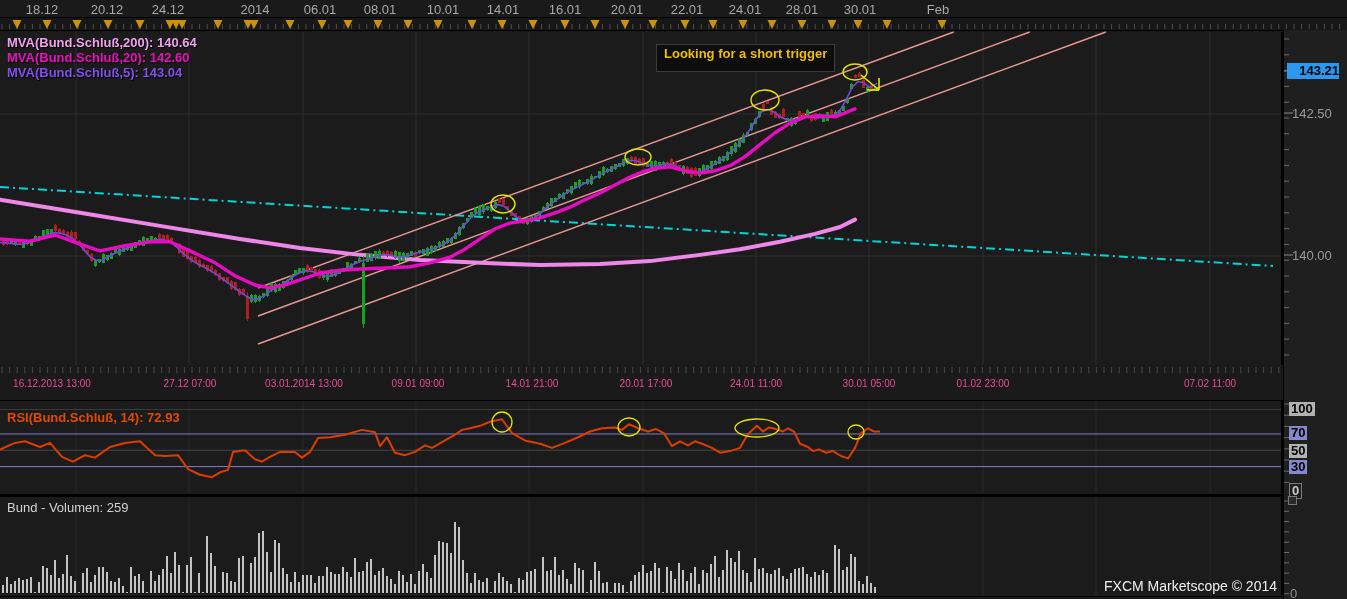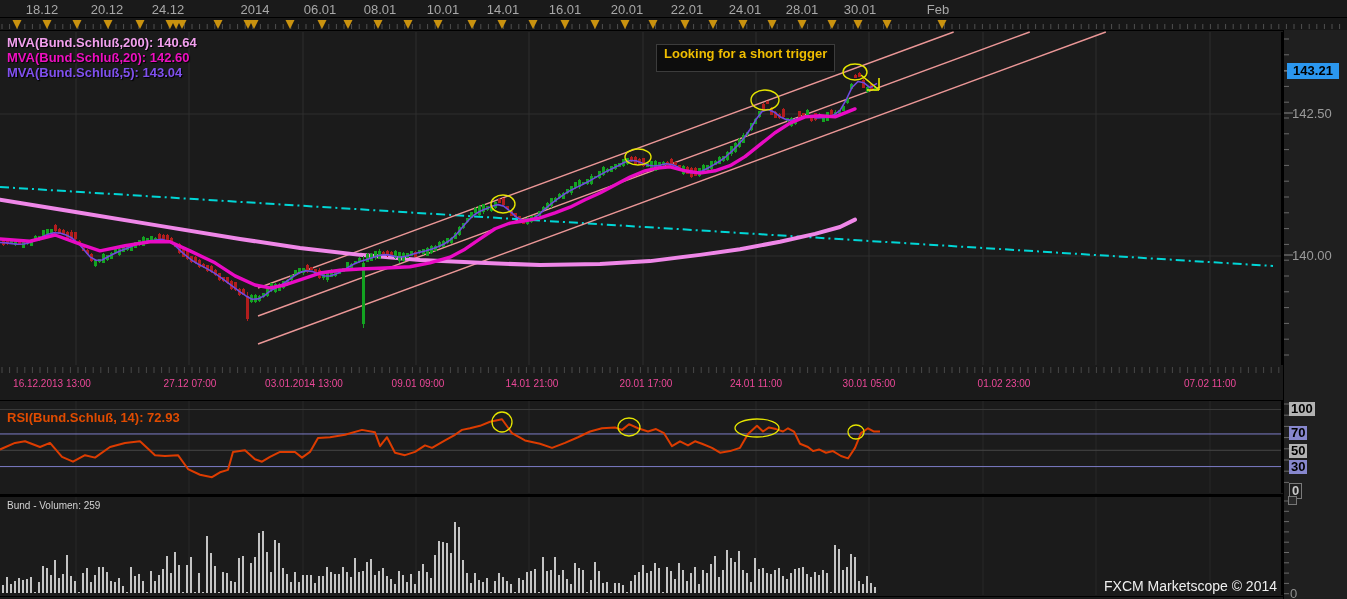--- a/index.html
+++ b/index.html
@@ -14,35 +14,35 @@
   #main-plot{left:0;top:30px;width:1283px;height:335px;background:#1b1b1b;border-top:1px solid #000;border-bottom:1px solid #000;}
   #main-svg{position:absolute;left:0;top:0;}
   #legend{left:7px;top:4px;}
   .legend-line{font-size:13px;font-weight:bold;line-height:15px;white-space:nowrap;text-shadow:1px 1px 1px #000;}
   #annotation{position:absolute;background:#0d0d0d;border:1px solid #3c3c3c;color:#f0be00;
               font-size:13px;font-weight:bold;padding:1px 7px 10px;white-space:nowrap;transform:translateX(0);}
   
   #axis-col{left:1283px;top:30px;width:64px;height:569px;background:#1f1f1f;border-left:1px solid #000;}
   .price-label{position:absolute;left:8px;transform:translateY(-50%);color:#9a9a9a;font-size:13px;}
   #cur-price{position:absolute;left:3px;width:52px;height:16px;background:#2b97ef;color:#000;
-             font-size:13px;font-weight:bold;text-align:center;line-height:16px;transform:translateY(-50%);}
+             font-size:13px;font-weight:bold;text-align:right;line-height:16px;transform:translateY(-50%);}
   .rsi-badge{position:absolute;left:5px;transform:translateY(-50%);font-size:13px;font-weight:bold;
              color:#000;padding:0 2px;line-height:14px;}
   .rsi-badge.gray{background:#b2b2b2;}
   .rsi-badge.purple{background:#8787cd;}
   .rsi-badge.zero{background:transparent;color:#c8c8c8;border:1px solid #7a7a7a;}
   .vol-zero{position:absolute;left:6px;color:#909090;font-size:13px;transform:translateY(-50%);}
   
   #xaxis{left:0;top:366px;width:1283px;height:34px;background:#1a1a1a;border-bottom:1px solid #000;}
   .x-label{position:absolute;top:12px;transform:translateX(-50%);color:#ec4899;font-size:10px;white-space:nowrap;}
   
   #rsi-plot{left:0;top:401px;width:1283px;height:93px;background:#1b1b1b;border-bottom:3px solid #000;}
   #rsi-label{position:absolute;left:7px;top:9px;font-size:13px;font-weight:bold;white-space:nowrap;}
   #vol-plot{left:0;top:497px;width:1283px;height:99px;background:#1b1b1b;border-bottom:1px solid #000;}
-  #vol-label{position:absolute;left:7px;top:3px;font-size:10px;color:#d2d2d2;white-space:nowrap;}
+  #vol-label{position:absolute;left:7px;top:3px;font-size:13px;color:#d2d2d2;white-space:nowrap;}
   #footer-brand{position:absolute;right:6px;bottom:2px;color:#efefef;font-size:14px;white-space:nowrap;}
   #resize-handle{position:absolute;left:1288px;top:496px;width:7px;height:7px;border:1px solid #777;background:#2a2a2a;}
 </style>
 </head>
 <body>
 
 <div id="app">
 
   <div id="timeline" class="abs">
     <div id="tl-dates">
@@ -996,21 +996,21 @@
       </svg>
     <div id="x-labels">
         <div class="x-label" style="left: 52px;">16.12.2013 13:00</div>
         <div class="x-label" style="left: 190px;">27.12 07:00</div>
         <div class="x-label" style="left: 304px;">03.01.2014 13:00</div>
         <div class="x-label" style="left: 418px;">09.01 09:00</div>
         <div class="x-label" style="left: 532px;">14.01 21:00</div>
         <div class="x-label" style="left: 646px;">20.01 17:00</div>
         <div class="x-label" style="left: 756px;">24.01 11:00</div>
         <div class="x-label" style="left: 869px;">30.01 05:00</div>
-        <div class="x-label" style="left: 983px; margin-left: 21px;">01.02 23:00</div>
+        <div class="x-label" style="left: 983px;">01.02 23:00</div>
         <div class="x-label" style="left: 1096px; margin-top: 23px;">04.02 17:00</div>
         <div class="x-label" style="left: 1210px;">07.02 11:00</div>
       </div>
   </div>
 
   <div id="rsi-plot" class="abs">
     <svg id="rsi-svg" width="1283" height="93" viewBox="0 401 1283 93">
         <line x1="76" y1="401" x2="76" y2="493" stroke="#282828" stroke-width="1"></line>
         <line x1="189" y1="401" x2="189" y2="493" stroke="#282828" stroke-width="1"></line>
         <line x1="303" y1="401" x2="303" y2="493" stroke="#282828" stroke-width="1"></line>

